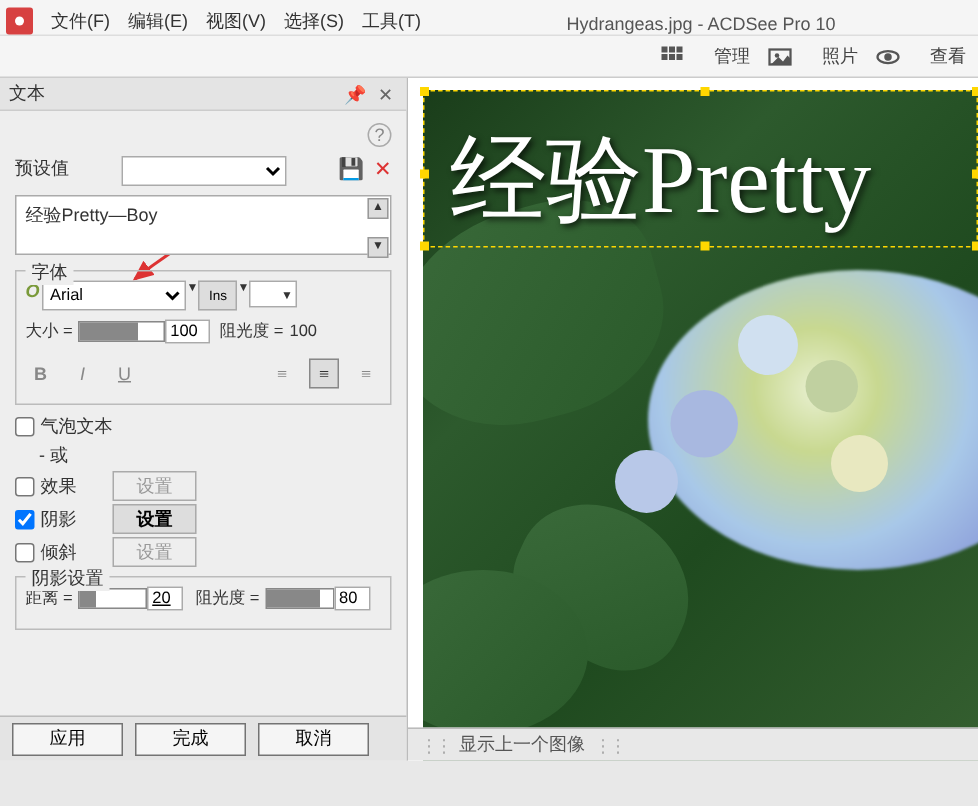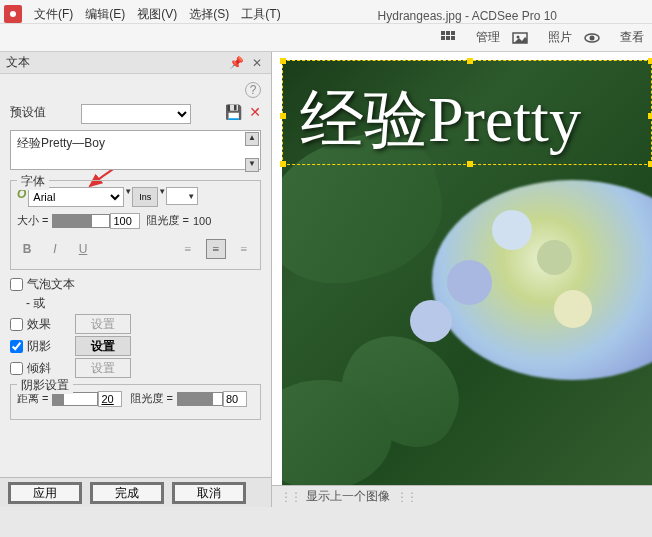--- a/index.html
+++ b/index.html
@@ -39,21 +39,21 @@
 .fmt-group { display: flex; gap: 8px; }
 .fmt-btn { width: 20px; height: 20px; display: flex; align-items: center; justify-content: center; color: #888; cursor: pointer; font-family: Georgia, serif; }
 .fmt-btn.active { border: 1px solid #888; background: #ddd; color: #333; }
 .check-row { display: flex; align-items: center; gap: 4px; margin: 2px 0; }
 .check-row input { width: 13px; height: 13px; }
 .settings-btn { width: 56px; height: 20px; border: 1px solid #aaa; background: #ddd; font-size: 12px; cursor: pointer; margin-left: 20px; }
 .settings-btn.disabled { color: #999; background: #eee; }
 .settings-btn.bold { font-weight: bold; color: #000; }
 .or-lbl { margin-left: 16px; font-size: 12px; color: #333; }
 .bottom-bar { height: 30px; background: #e4e4e4; border-top: 1px solid #bbb; display: flex; align-items: center; padding: 0 8px; gap: 8px; }
-.bottom-bar button { width: 74px; height: 22px; border: 3px solid #737373; background: #f5f5f5; font-size: 12px; cursor: pointer; }
+.bottom-bar button { width: 74px; height: 22px; border: 1px solid #737373; background: #f5f5f5; font-size: 12px; cursor: pointer; }
 .canvas-area { flex: 1; background: #fff; position: relative; overflow: hidden; }
 .image-view { position: absolute; top: 8px; left: 10px; right: 0; bottom: 0; background: linear-gradient(135deg, #1a3d1a 0%, #2d5a2d 30%, #1f4a1f 60%, #355f30 100%); overflow: hidden; }
 .flower { position: absolute; border-radius: 50%; }
 .f1 { width: 280px; height: 200px; right: -60px; top: 120px; background: radial-gradient(circle at 40% 40%, #e8f0d0 0%, #c8d890 20%, #a8c8e8 50%, #8898d8 80%); filter: blur(1px); }
 .f2 { width: 40px; height: 40px; background: #d0e0f0; right: 120px; top: 150px; }
 .f3 { width: 35px; height: 35px; background: #c0d0a0; right: 80px; top: 180px; }
 .f4 { width: 45px; height: 45px; background: #a8b8e0; right: 160px; top: 200px; }
 .f5 { width: 38px; height: 38px; background: #e8e8c0; right: 60px; top: 230px; }
 .f6 { width: 42px; height: 42px; background: #b8c8e8; right: 200px; top: 240px; }
 .leaf { position: absolute; background: linear-gradient(135deg, #3a6a3a, #2a5a2a); }

